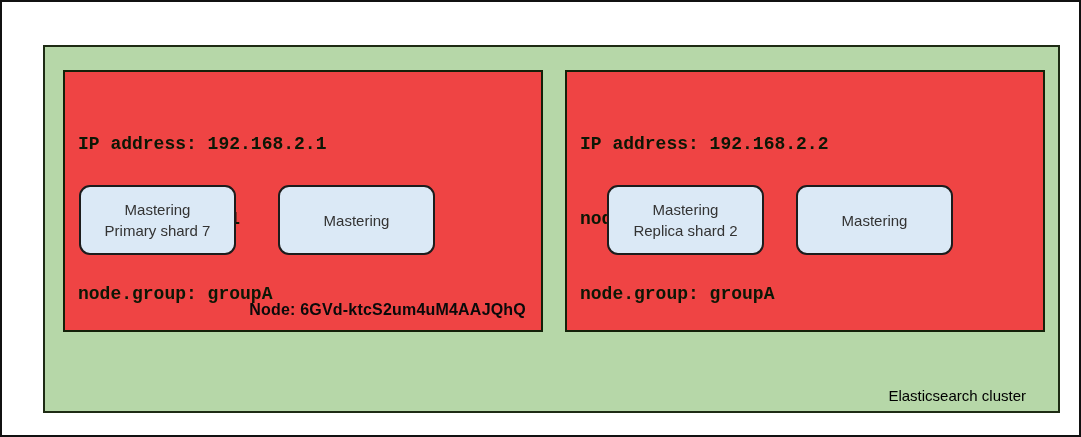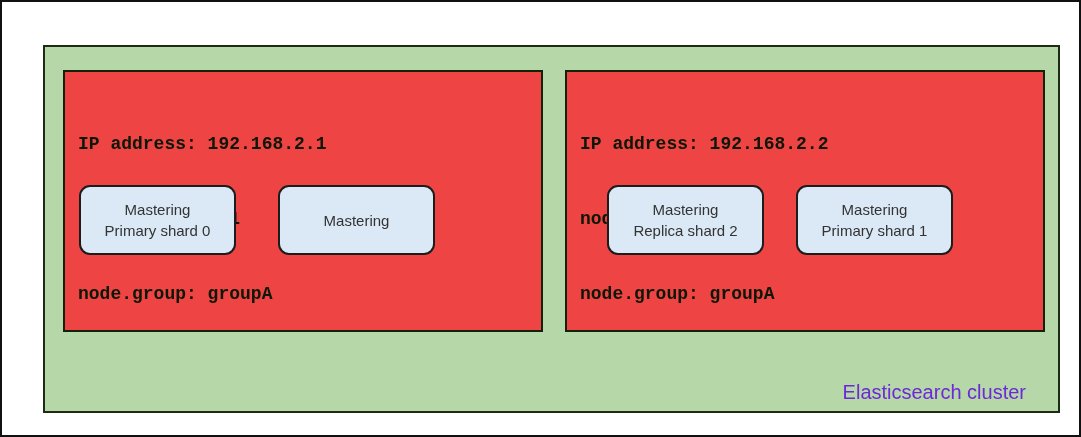--- a/index.html
+++ b/index.html
@@ -72,60 +72,60 @@
     bottom: 11px;
     font-weight: bold;
     font-size: 16px;
     color: #0a0a0a;
     letter-spacing: 0.2px;
   }
   .cluster-label {
     position: absolute;
     right: 32px;
     bottom: 7px;
-    font-size: 20px;
-    color: #6d28d9;
+    font-size: 15px;
+    color: #000000;
   }
 </style>
 </head>
 <body>
 
 <div class="frame">
   <div class="cluster">
 
     <div class="node node-1">
       <div class="cfg">
         <div>IP address: 192.168.2.1</div>
         <div>node.tag: node1</div>
         <div>node.group: groupA</div>
       </div>
       <div class="shards">
         <div class="shard">
           <div>Mastering</div>
-          <div>Primary shard 0</div>
+          <div>Primary shard 7</div>
         </div>
         <div class="shard">
           <div>Mastering</div>
         </div>
       </div>
+      <div class="node-id">Node: 6GVd-ktcS2um4uM4AAJQhQ</div>
     </div>
 
     <div class="node node-2">
       <div class="cfg">
         <div>IP address: 192.168.2.2</div>
         <div>node.tag: node2</div>
         <div>node.group: groupA</div>
       </div>
       <div class="shards">
         <div class="shard">
           <div>Mastering</div>
           <div>Replica shard 2</div>
         </div>
         <div class="shard">
           <div>Mastering</div>
-          <div>Primary shard 1</div>
         </div>
       </div>
     </div>
 
     <div class="cluster-label">Elasticsearch cluster</div>
   </div>
 </div>
 
 </body></html>

